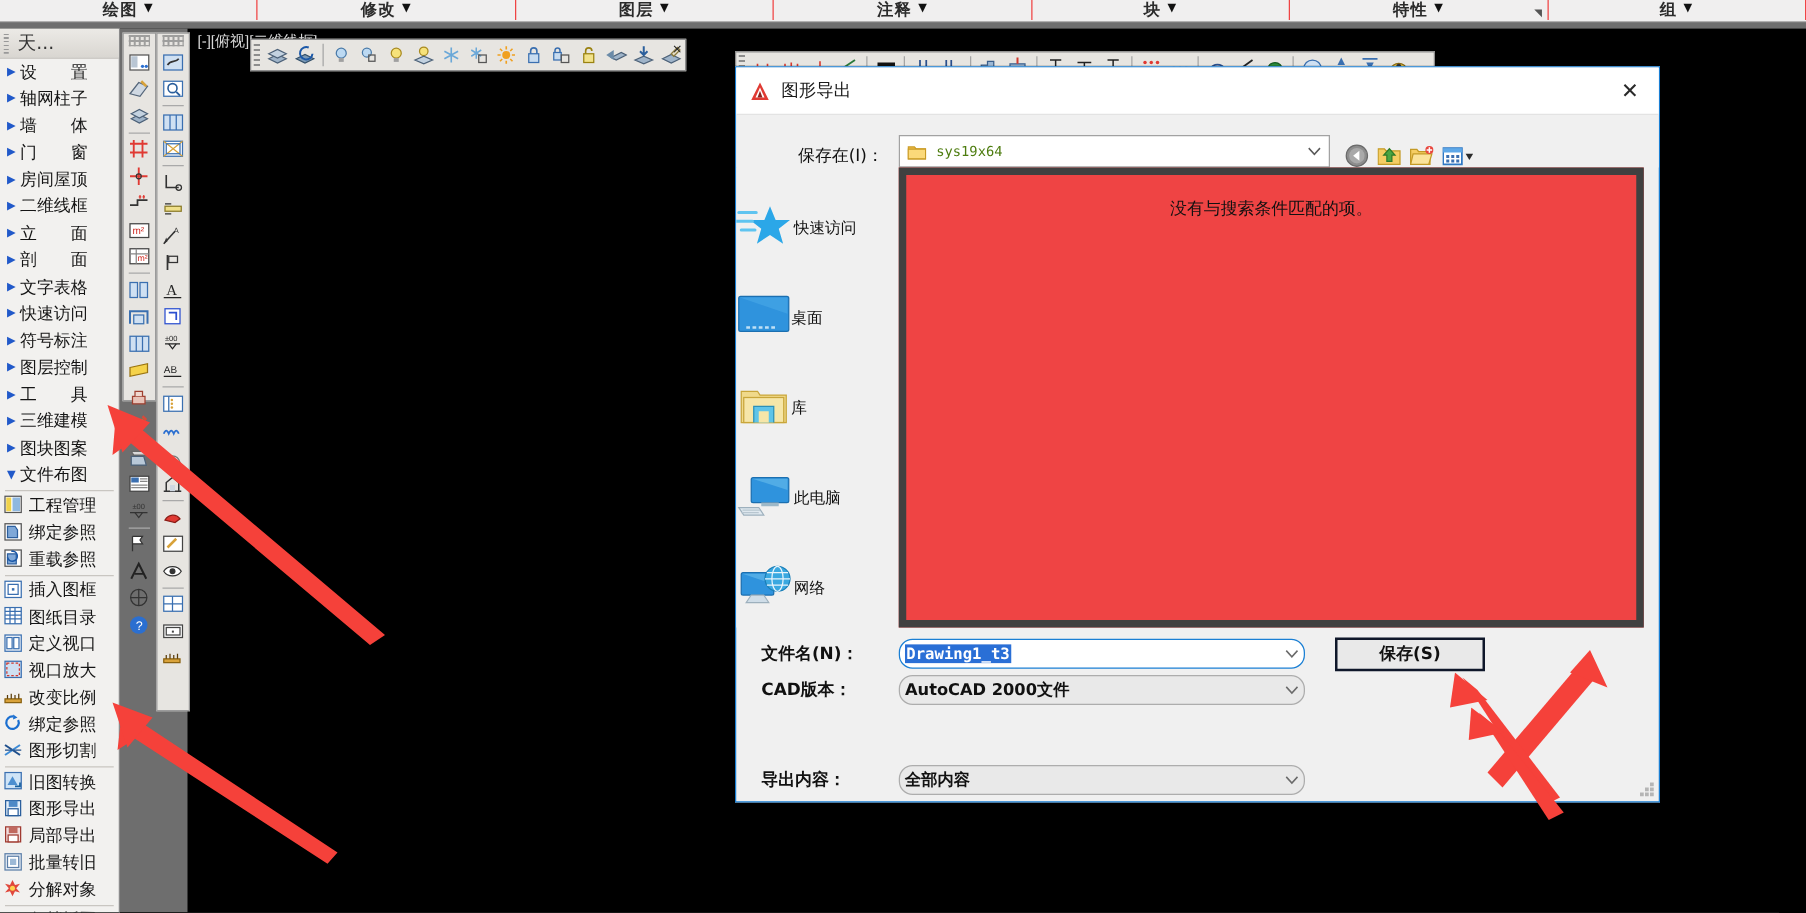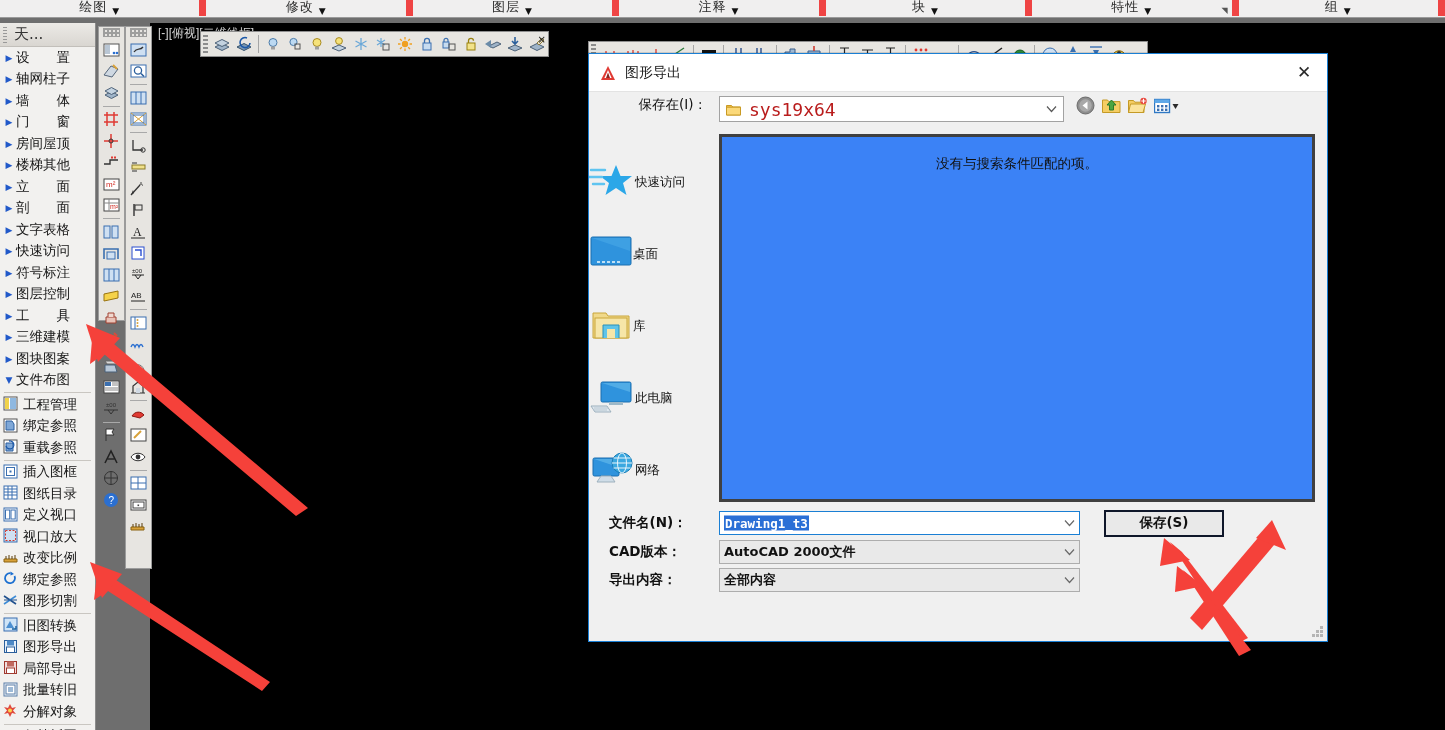--- a/index.html
+++ b/index.html
@@ -15,28 +15,29 @@
 
   
   .ribbon {
     position: absolute; left: 0; top: 0; width: 1445px; height: 18px;
     background: #f0efef;
     display: flex;
     border-bottom: 1px solid #9a9a9a;
   }
   .ribbon-tab {
     flex: 1 1 0;
-    display: flex; align-items: flex-end; justify-content: center;
+    display: flex; align-items: center; justify-content: center;
     gap: 5px;
-    border-right: 7px solid #ef4444;
+    border-right: 1px solid #ef4444;
     font-size: 13px;
     color: #2b2b2b;
     letter-spacing: 1px;
     position: relative;
     top: -1px;
+    font-weight: bold;
   }
   .ribbon-tab .caret {
     font-size: 9px; line-height: 1; color: #111;
   }
   .ribbon-tab .mini-arrow {
     position: absolute; right: 3px; bottom: 1px;
     font-size: 8px; color: #555;
   }
   .ribbon-underline {
     position: absolute; left: 0; top: 18px; width: 1445px; height: 5px;
@@ -171,37 +172,37 @@
     padding: 0 0 0 10px;
     border-bottom: 1px solid #e3e3e3;
   }
   .dlg-title .t-txt { font-size: 14px; color: #1a1a1a; margin-left: 8px; }
   .dlg-close {
     margin-left: auto; width: 46px; height: 37px;
     display: flex; align-items: center; justify-content: center;
     font-size: 17px; color: #2a2a2a; font-family: "Liberation Sans", sans-serif;
   }
   .dlg-toprow {
-    height: 42px; display: flex; align-items: flex-start;
+    height: 42px; display: flex; align-items: flex-end;
     padding: 4px 12px 0 0;
     background: #f0f0f0;
   }
   .dlg-lbl-saveIn {
     width: 130px; text-align: right; padding-right: 12px;
     font-size: 13.5px; color: #111;
   }
   .combo {
     height: 26px; background: #fff; border: 1px solid #a2a2a2;
     display: flex; align-items: center; position: relative;
     padding-left: 6px;
   }
   .combo .folder-ic { margin-right: 8px; }
   .combo .ctext {
     font-family: "DejaVu Sans Mono", "Liberation Mono", monospace;
-    font-size: 18px; color: #b91c1c;
+    font-size: 11px; color: #4d7c0f;
   }
   .combo .chev {
     position: absolute; right: 8px; top: 50%; transform: translateY(-50%);
     width: 9px; height: 9px;
   }
   .topbar-icons { display: flex; align-items: center; gap: 7px; margin-left: 12px; }
 
   .dlg-body { display: flex; height: 368px; }
   .places {
     width: 130px; background: #f0f0f0;
@@ -209,35 +210,35 @@
     display: flex; flex-direction: column; align-items: center;
   }
   .place {
     width: 100%; height: 73px;
     display: flex; flex-direction: row; align-items: center; justify-content: flex-start;
     padding-top: 5px;
   }
   .place .pl-label { font-size: 12.5px; color: #111; margin-top: 4px; }
   .filelist {
     flex: 1; margin: 0 12px 0 0;
-    background: #3b82f6; border: 3px solid #404040;
+    background: #ef4444; border: 6px solid #404040;
     position: relative;
   }
   .filelist .empty-msg {
     position: absolute; top: 18px; left: 0; right: 0;
     text-align: center; font-size: 13.5px; color: #111;
   }
 
   .dlg-footer { padding: 6px 12px 0 0; font-weight: bold; }
   .frow { display: flex; align-items: center; height: 28px; margin-bottom: 0; }
   .frow .flbl {
     width: 130px; text-align: left; padding-left: 20px;
     font-size: 13.5px; color: #111;
   }
-  .fctl { width: 361px; height: 24px; position: relative; }
+  .fctl { width: 325px; height: 24px; position: relative; border-radius: 11px; }
   .fctl.filename {
     border: 1px solid #1a7fd4; background: #fff;
   }
   .fctl.gray {
     border: 1px solid #adadad; background: #e9e9e9;
   }
   .fctl .val {
     position: absolute; left: 4px; top: 50%; transform: translateY(-50%);
     font-size: 13px; color: #111;
   }
@@ -327,21 +328,21 @@
         <div class="p-item">
           <span class="tri">▶</span>
           <span class="lbl">门　　窗</span>
         </div>
         <div class="p-item">
           <span class="tri">▶</span>
           <span class="lbl">房间屋顶</span>
         </div>
         <div class="p-item">
           <span class="tri">▶</span>
-          <span class="lbl">楼梯其他</span>
+          <span class="lbl">二维线框</span>
         </div>
         <div class="p-item">
           <span class="tri">▶</span>
           <span class="lbl">立　　面</span>
         </div>
         <div class="p-item">
           <span class="tri">▶</span>
           <span class="lbl">剖　　面</span>
         </div>
         <div class="p-item">
@@ -1240,21 +1241,21 @@
           <div class="flbl">CAD版本：</div>
           <div class="fctl gray">
             <span class="val">AutoCAD 2000文件</span>
             <span class="chev2">
               <svg width="11" height="9" viewBox="0 0 11 9">
                 <path d="M1 2 L5.5 7 L10 2" fill="none" stroke="#6a6a6a" stroke-width="1.2"></path>
               </svg>
             </span>
           </div>
         </div>
-        <div class="frow" style="height: 28px;">
+        <div class="frow" style="height: 28px; margin-top: 44px;">
           <div class="flbl">导出内容：</div>
           <div class="fctl gray">
             <span class="val">全部内容</span>
             <span class="chev2">
               <svg width="11" height="9" viewBox="0 0 11 9">
                 <path d="M1 2 L5.5 7 L10 2" fill="none" stroke="#6a6a6a" stroke-width="1.2"></path>
               </svg>
             </span>
           </div>
         </div>

